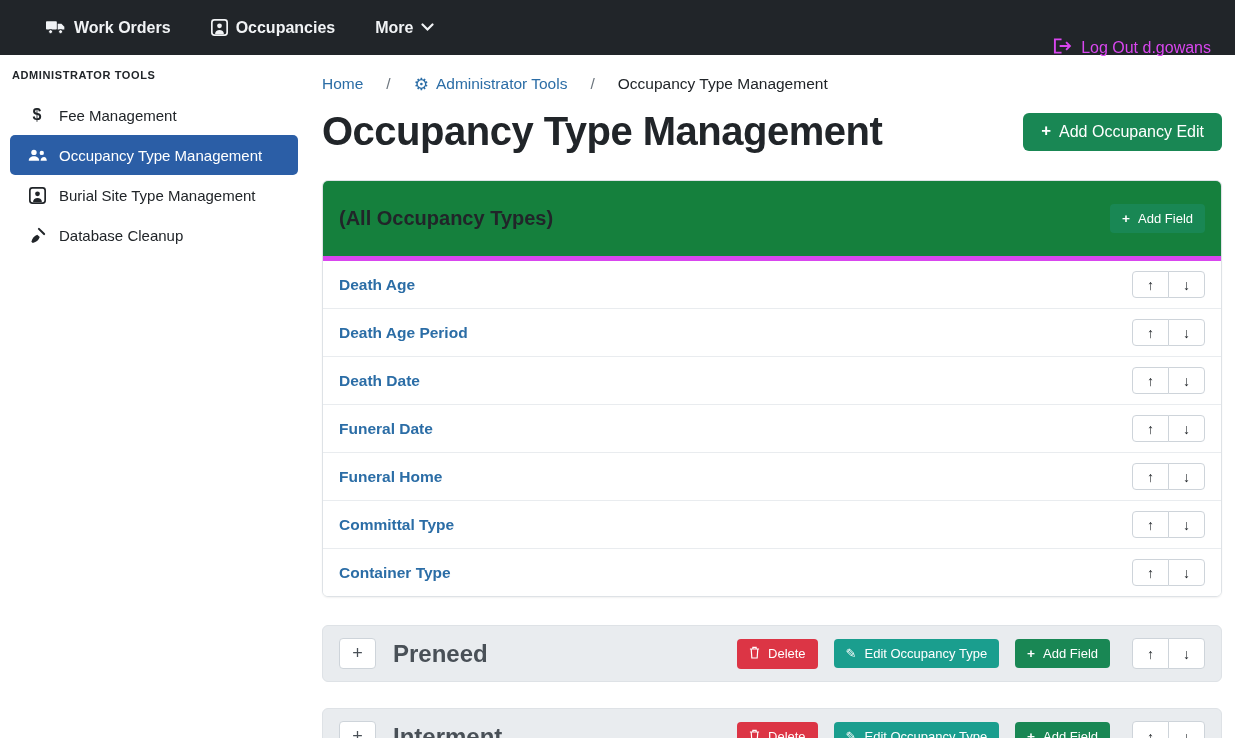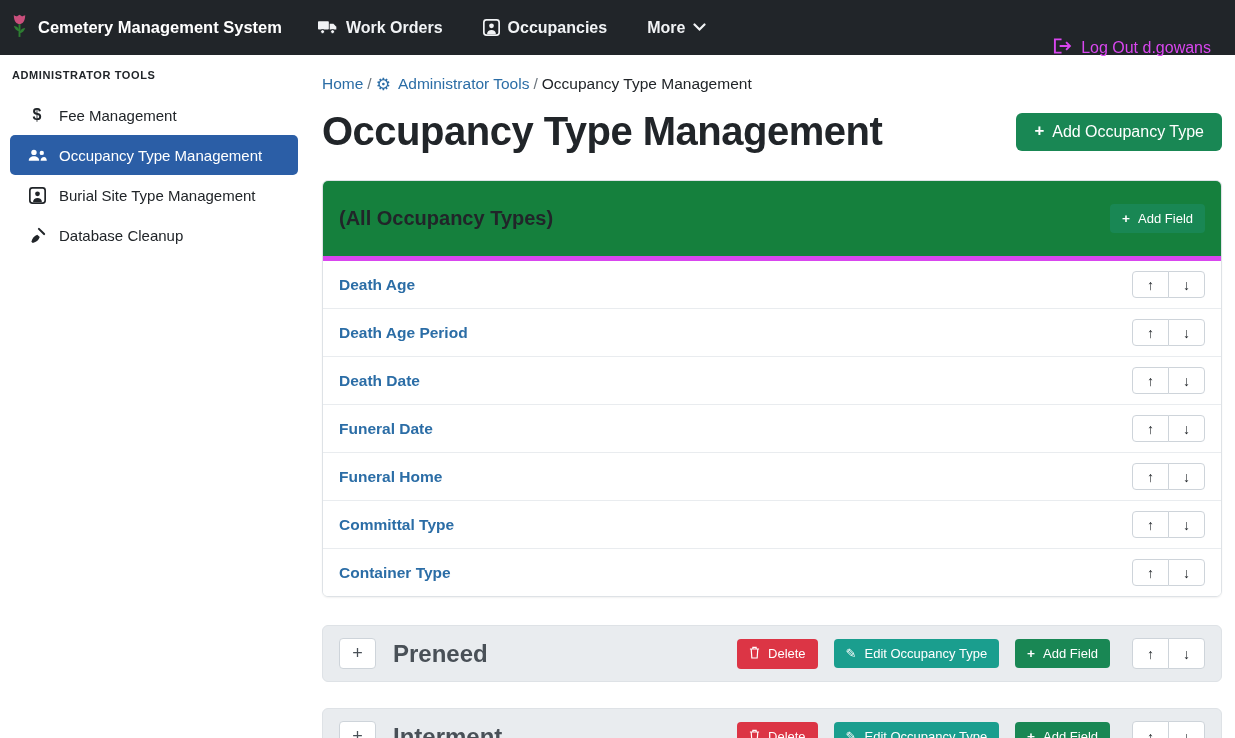--- a/index.html
+++ b/index.html
@@ -28,21 +28,21 @@
     text-decoration:none; }
   .side-item .ic { width:22px; display:flex; justify-content:center; color:#212529; }
   .side-item.active { background:#2b5ea6; color:#fff; margin:0 10px;
     padding-left:16px; border-radius:5px; }
   .side-item.active .ic { color:#fff; }
   .dollar-glyph { font-weight:700; font-size:16px; }
 
   main { flex:1; padding:18px 13px 0 14px; }
 
   
-  .breadcrumb { display:flex; align-items:center; gap:4px; font-size:15.5px;
+  .breadcrumb { display:flex; align-items:center; gap:23px; font-size:15.5px;
     margin-top:2px; }
   .crumb-link { color:#2b6da6; text-decoration:none; cursor:pointer;
     display:flex; align-items:center; gap:7px; }
   .crumb-sep { color:#6c757d; }
   .crumb-current { color:#212529; }
   .gear-ic { color:#2b6da6; font-size:17px; line-height:1; }
 
   
   .page-head { display:flex; align-items:center; justify-content:space-between;
     margin:16px 0 26px; }
@@ -85,31 +85,20 @@
   .section-title { font-size:24px; font-weight:600; color:#495057; margin-left:17px; }
   .section-actions { margin-left:auto; display:flex; align-items:center; gap:16px; }
   .pencil-glyph { font-size:13px; line-height:1; }
   .section-actions .move-group { margin-left:6px; }
   .section-actions .move-btn { height:31px; }
 </style>
 </head>
 <body>
 
 <header class="navbar">
-  <div class="brand">
-    <span>
-      <svg width="19" height="26" viewBox="0 0 20 27">
-        <path d="M4 2 C4 9 7 11.5 10 11.5 C13 11.5 16 9 16 2 C13.4 4.2 12 3 10 1.6 C8 3 6.6 4.2 4 2 Z" fill="#c94f7c"></path>
-        <path d="M10 11.5 L10 25" stroke="#2e7d32" stroke-width="2" fill="none"></path>
-        <path d="M10 19 C7 19 5 16.5 4 13.5 C8 13.8 9.4 16.2 10 19 Z" fill="#2e7d32"></path>
-        <path d="M10 21 C13 21 15 18.5 16 15.5 C12 15.8 10.6 18.2 10 21 Z" fill="#2e7d32"></path>
-      </svg>
-    </span>
-    <span class="brand-title">Cemetery Management System</span>
-  </div>
 
   <nav class="nav-links">
     <a class="nav-link">
       <span>
         <svg width="20" height="15" viewBox="0 0 24 17">
           <rect x="0" y="1" width="13" height="10" rx="1" fill="currentColor"></rect>
           <path d="M14 4 h4.5 L22 7.5 V11 h-8z" fill="currentColor"></path>
           <circle cx="5.5" cy="13.5" r="2.4" fill="currentColor" stroke="#212529" stroke-width="1.2"></circle>
           <circle cx="17.5" cy="13.5" r="2.4" fill="currentColor" stroke="#212529" stroke-width="1.2"></circle>
         </svg>
@@ -202,21 +191,21 @@
         <span>Administrator Tools</span>
       </a>
       <span class="crumb-sep">/</span>
       <span class="crumb-current">Occupancy Type Management</span>
     </nav>
 
     <div class="page-head">
       <h1 class="page-title">Occupancy Type Management</h1>
       <button class="btn btn-add-type">
         <span class="plus-glyph">+</span>
-        <span>Add Occupancy Type</span>
+        <span>Add Occupancy Edit</span>
       </button>
     </div>
 
     <section class="card">
       <div class="card-header">
         <span class="card-title">(All Occupancy Types)</span>
         <button class="btn btn-sm btn-green">
           <span class="plus-glyph">+</span>
           <span>Add Field</span>
         </button>

